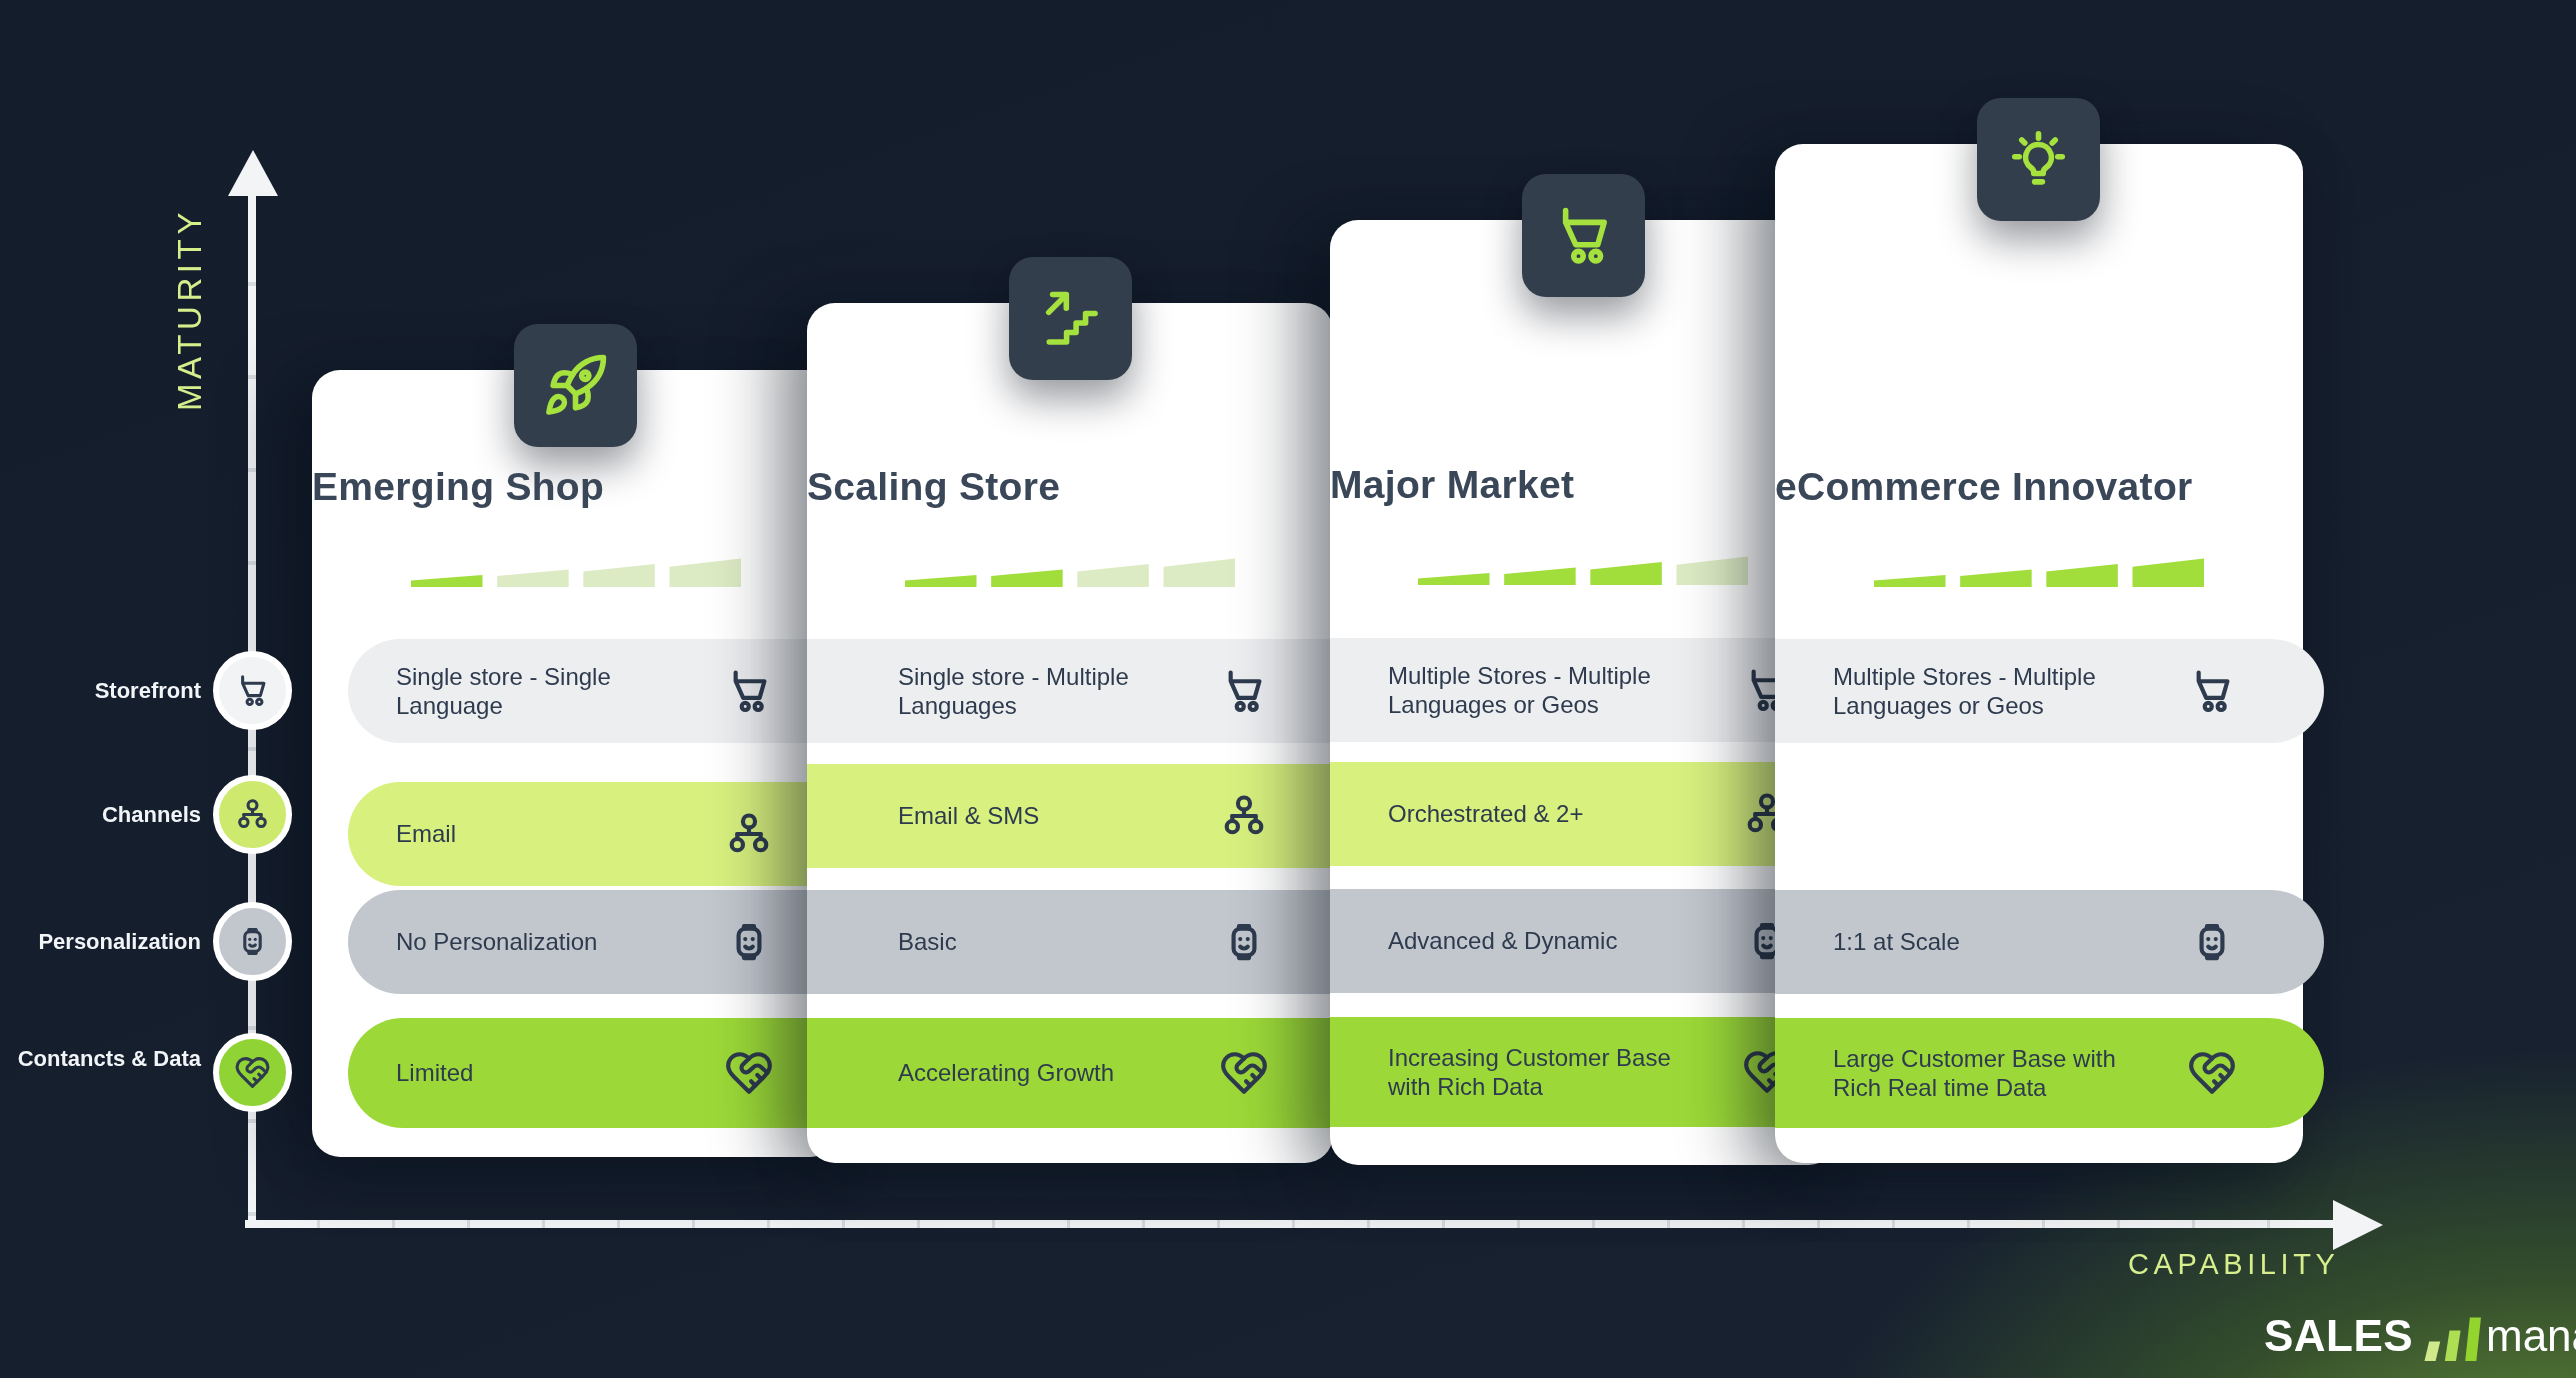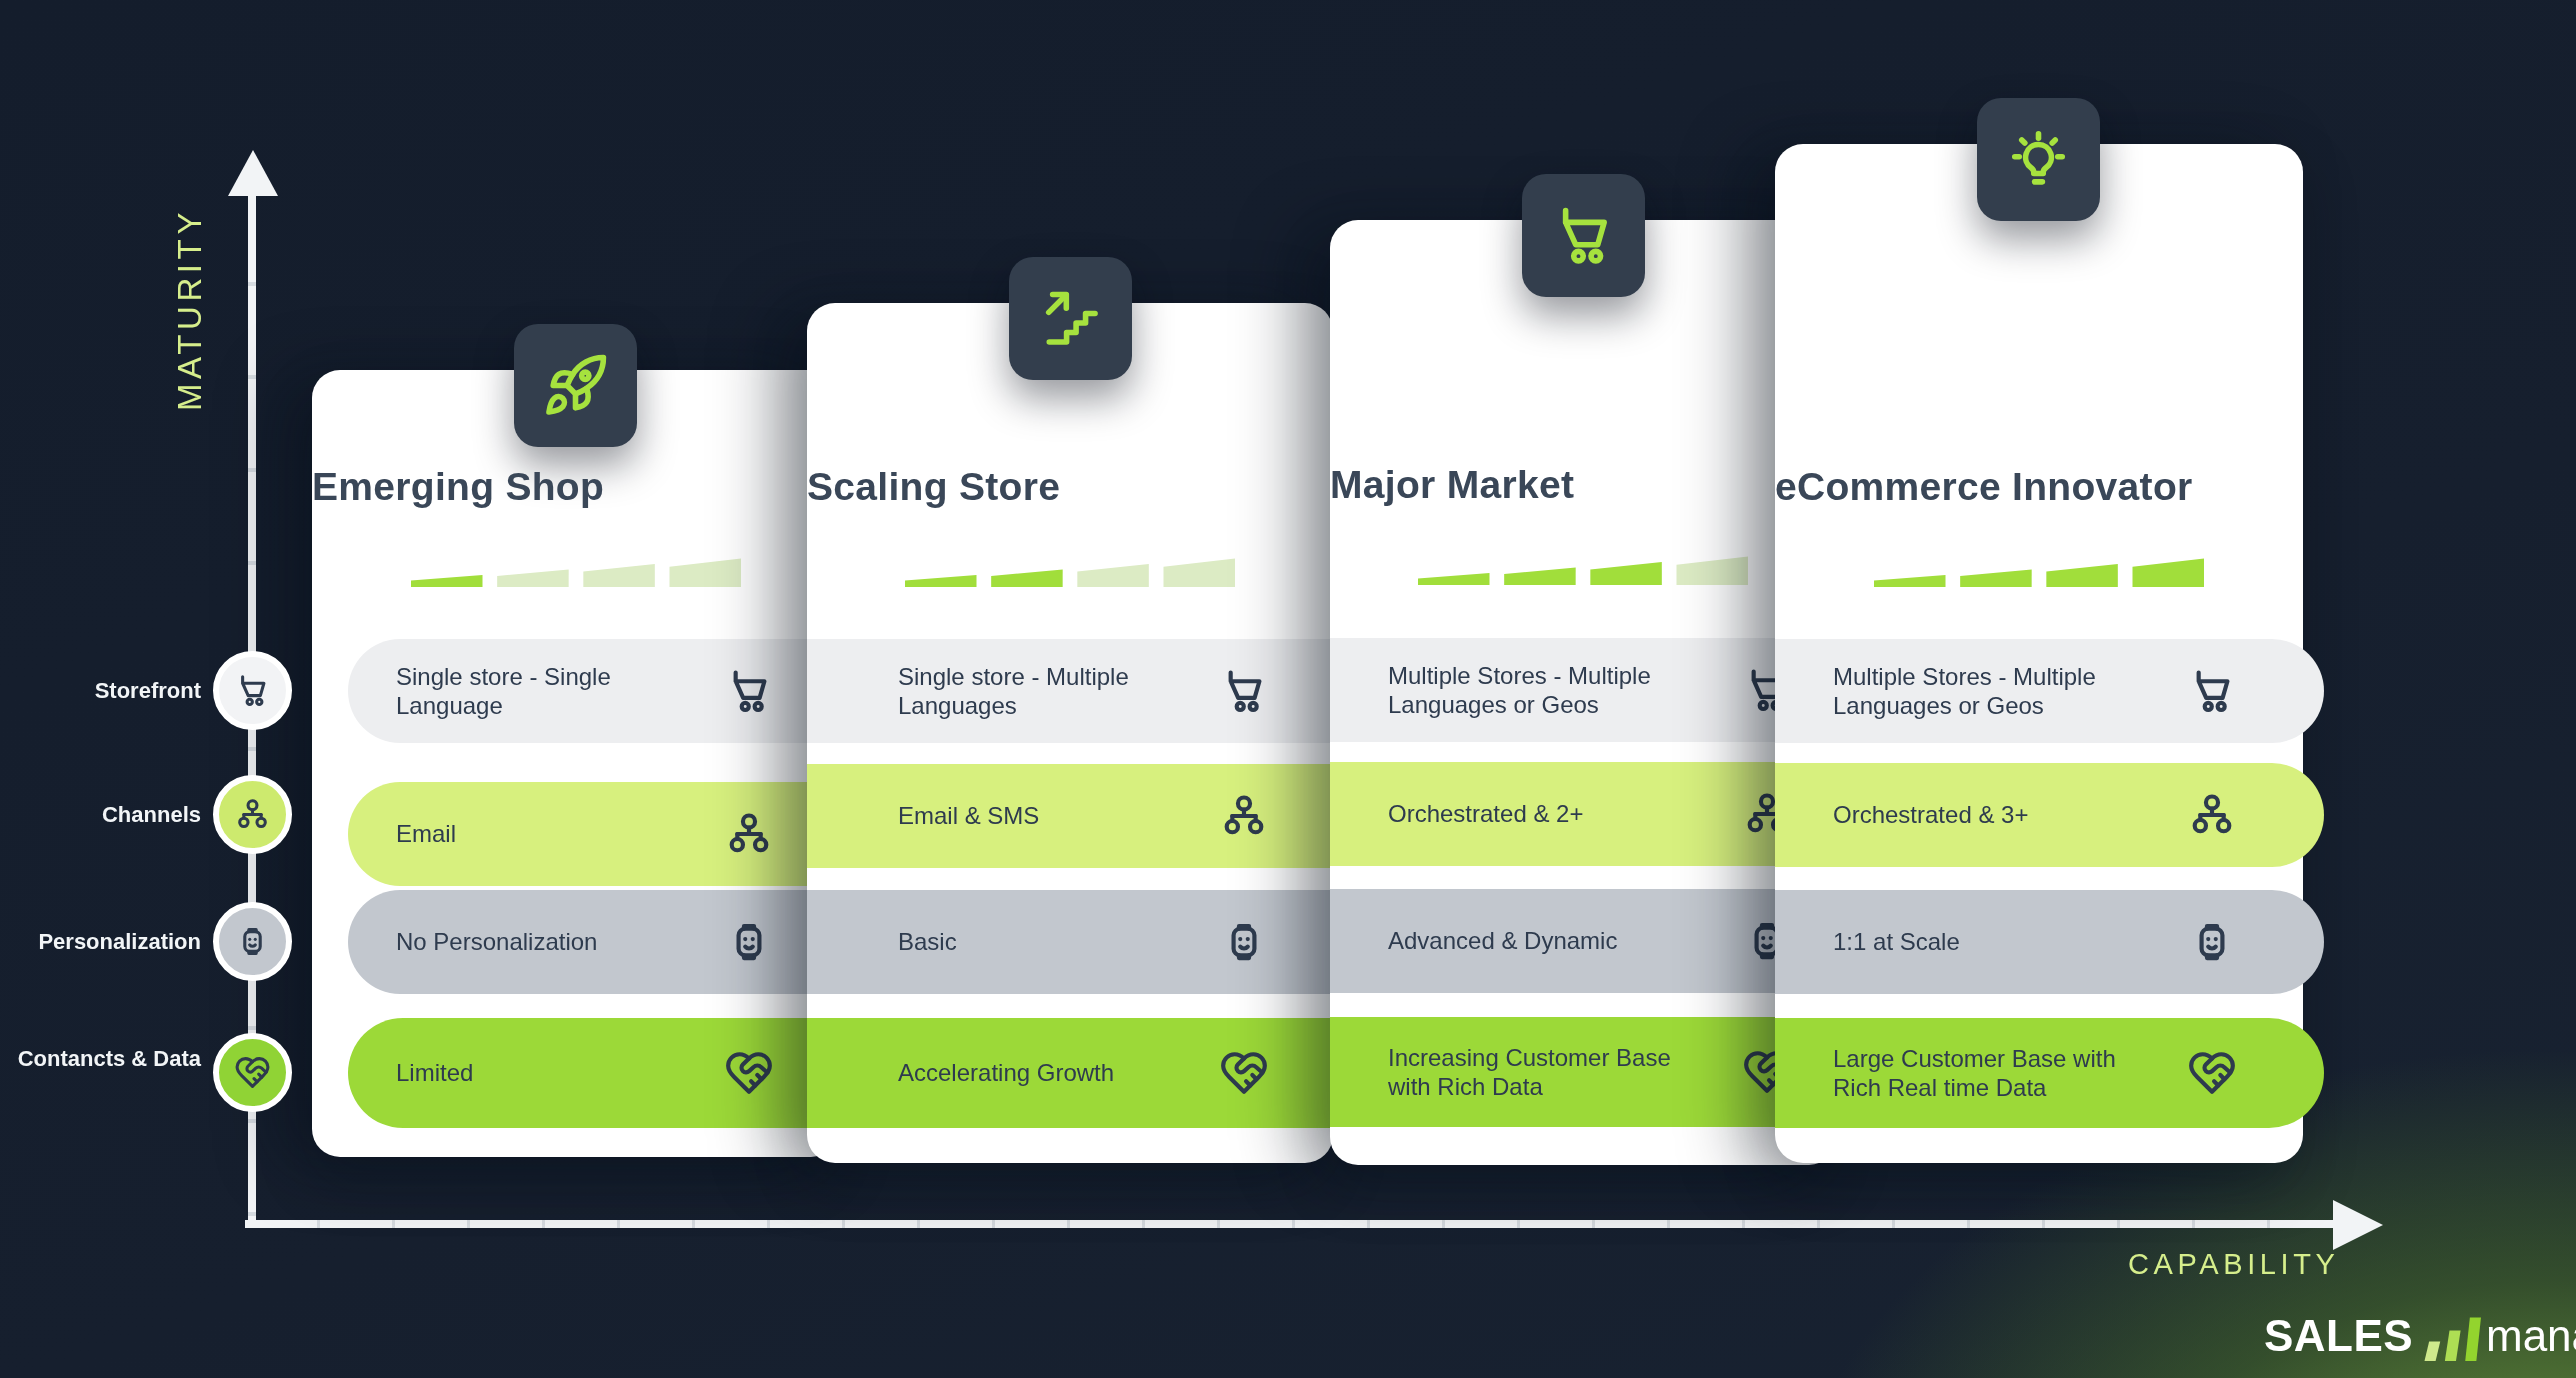--- a/index.html
+++ b/index.html
@@ -276,26 +276,20 @@
         <polygon points="94,24 172,17 172,36 94,36" fill="#a1de3b"></polygon>
       <polygon points="188,19 266,11 266,36 188,36" fill="#a1de3b"></polygon>
         <polygon points="282,14 360,5 360,36 282,36" fill="#a1de3b"></polygon>
     </svg>
     <div class="band r0">
       <span class="cell-text">Multiple Stores - Multiple Languages or Geos</span>
       <svg class="cell-icon" viewBox="0 0 54 54" width="50" height="50">
           <use href="#i-cart"></use>
         </svg>
     </div>
-    <div class="band r1">
-      <span class="cell-text">Orchestrated &amp; 3+</span>
-      <svg class="cell-icon" viewBox="0 0 54 54" width="50" height="50">
-          <use href="#i-sitemap"></use>
-        </svg>
-    </div>
     <div class="band r2">
       <span class="cell-text">1:1 at Scale</span>
       <svg class="cell-icon" viewBox="0 0 54 54" width="50" height="50">
           <use href="#i-robot"></use>
         </svg>
     </div>
     <div class="band r3">
       <span class="cell-text">Large Customer Base with Rich Real time Data</span>
       <svg class="cell-icon" viewBox="0 0 54 54" width="50" height="50">
           <use href="#i-heart"></use>

